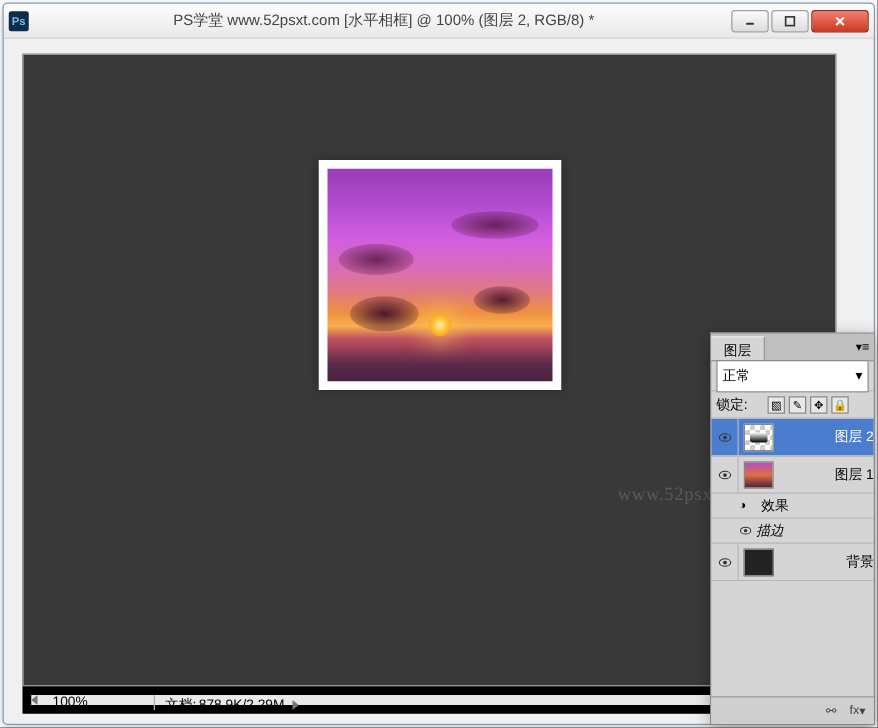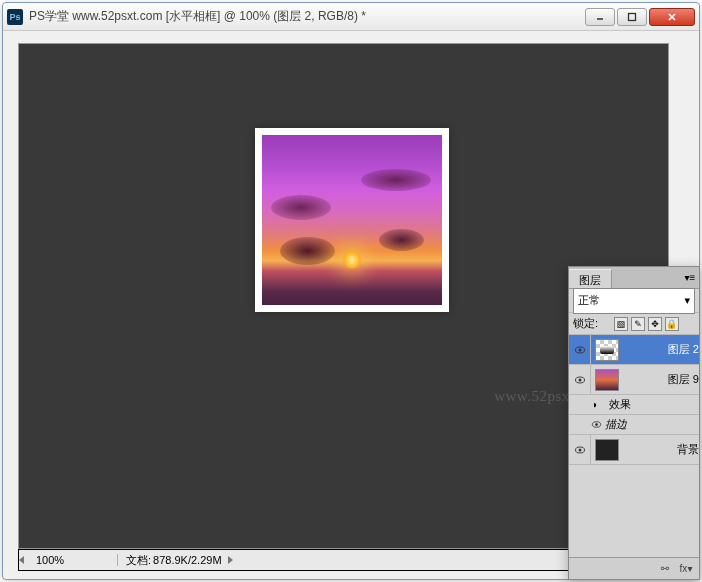--- a/index.html
+++ b/index.html
@@ -9,20 +9,21 @@
 .window {
   position: absolute; left: 2px; top: 2px; width: 698px; height: 578px;
   border: 1px solid #7f9bb3; border-radius: 4px; background: #f0f0f0;
   box-shadow: 0 2px 8px rgba(0,0,0,.2);
 }
 .titlebar {
   height: 28px; display: flex; align-items: center;
   background: linear-gradient(#fdfdfd, #e8e8e8);
   border-bottom: 1px solid #c8c8c8; border-radius: 4px 4px 0 0;
   padding: 0 4px;
+  text-align: center;
 }
 .app-icon {
   width: 16px; height: 16px; background: #0b2f4b;
   border-radius: 2px; display: flex; align-items: center; justify-content: center;
   color: #7bb8e8; font-size: 9px; font-weight: bold;
 }
 .title { flex: 1; font-size: 12px; color: #444; margin-left: 6px; white-space: nowrap; overflow: hidden; }
 .win-controls { display: flex; gap: 2px; }
 .win-btn {
   width: 30px; height: 18px; border: 1px solid #a0a0a0; border-radius: 3px;
@@ -57,21 +58,21 @@
   box-shadow: 0 0 18px 6px rgba(255,200,80,.6);
 }
 .watermark {
   position: absolute; right: 62px; top: 344px; font-size: 15px; color: #5a5a5a;
   font-family: Georgia, serif; letter-spacing: .5px;
 }
 
 
 .statusbar {
   position: absolute; left: 15px; bottom: 8px; width: 651px; height: 22px;
-  background: #e9e9e9; border: 1px solid #000000; display: flex; align-items: center;
+  background: #e9e9e9; border: 7px solid #000000; display: flex; align-items: flex-start;
 }
 .zoom { width: 88px; padding: 0 6px; border-right: 1px solid #b0b0b0; font-size: 11px; }
 .docinfo { padding: 0 8px; font-size: 11px; display: flex; align-items: center; gap: 2px; }
 .chev { width: 0; height: 0; border-top: 4px solid transparent; border-bottom: 4px solid transparent; }
 .chev.r { border-left: 5px solid #777; margin-left: 4px; }
 .chev.l { border-right: 5px solid #777; margin-right: 6px; }
 
 
 .panel {
   position: absolute; left: 568px; top: 266px; width: 132px; height: 314px;
@@ -209,21 +210,21 @@
     </div>
 
     <div class="layer">
       <div class="eye">
         <svg viewBox="0 0 16 16">
             <ellipse cx="8" cy="8" rx="6" ry="4" fill="none" stroke="#333" stroke-width="1.2"></ellipse>
             <circle cx="8" cy="8" r="2" fill="#333"></circle>
           </svg>
       </div>
       <div class="thumb sunset-t"></div>
-      <div class="lname">图层 9</div>
+      <div class="lname">图层 1</div>
     </div>
 
     <div class="effects-row">
       <span class="fx-icon">◑</span>
       <span>效果</span>
     </div>
     <div class="sub-row">
       <div class="sub-eye">
         <svg viewBox="0 0 16 16" width="11" height="11">
             <ellipse cx="8" cy="8" rx="6" ry="4" fill="none" stroke="#333" stroke-width="1.2"></ellipse>

